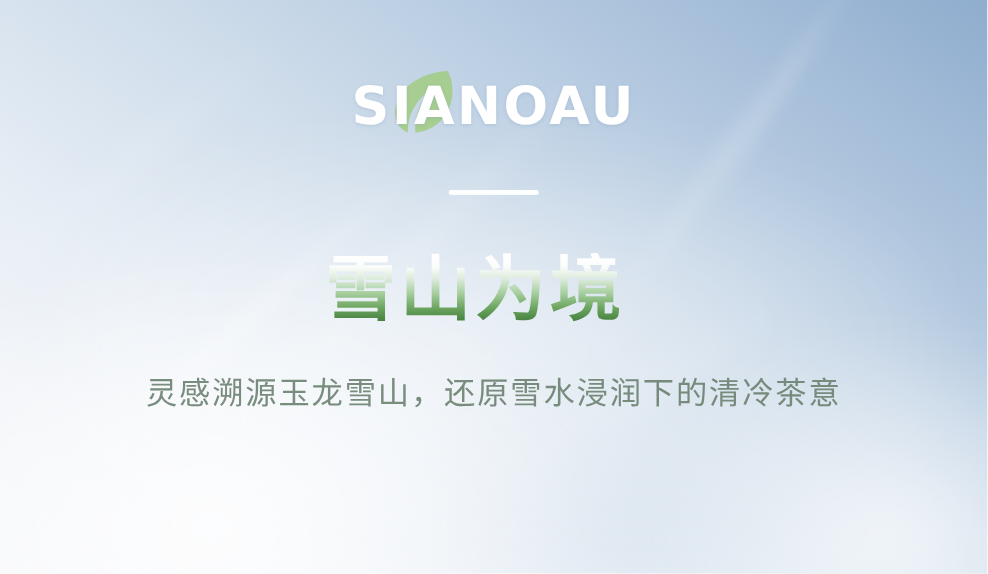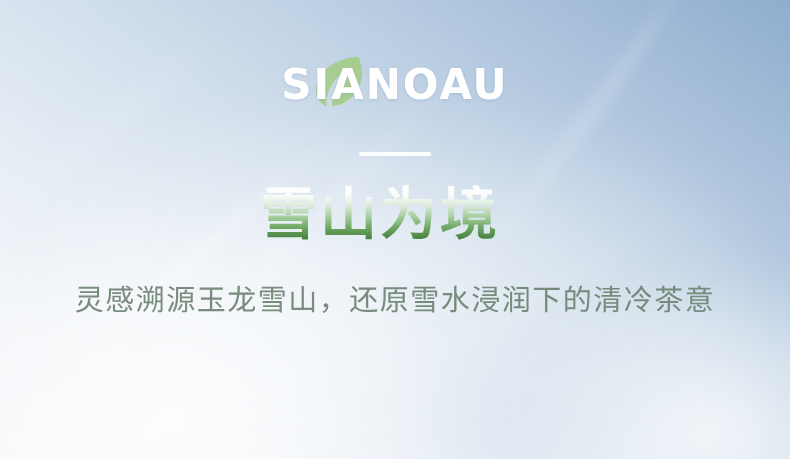--- a/index.html
+++ b/index.html
@@ -176,21 +176,21 @@
     margin-top: 40px;
     width: 72px;
     height: 4px;
     border-radius: 2px;
     background: #ffffff;
     opacity: .95;
   }
 
   
   .headline {
-    margin-top: 28px;
+    margin-top: 46px;
     font-family: "Liberation Serif", "DejaVu Serif", serif;
     font-size: 57px;
     font-weight: 700;
     line-height: 1.08;
     letter-spacing: 3px;
     white-space: nowrap;
     display: flex;
     align-items: center;
   }
 
@@ -224,21 +224,21 @@
       #e6f2e2 38%,
       #c5e0b9 58%,
       #a8d197 78%,
       #95c787 100%);
   }
 
   
   .subtitle {
     margin-top: 30px;
     font-family: "Liberation Serif", "DejaVu Serif", serif;
-    font-size: 29px;
+    font-size: 25px;
     font-weight: 400;
     letter-spacing: 1.5px;
     color: #6f8474;
     white-space: nowrap;
     opacity: .92;
   }
 </style>
 </head>
 <body>
 

